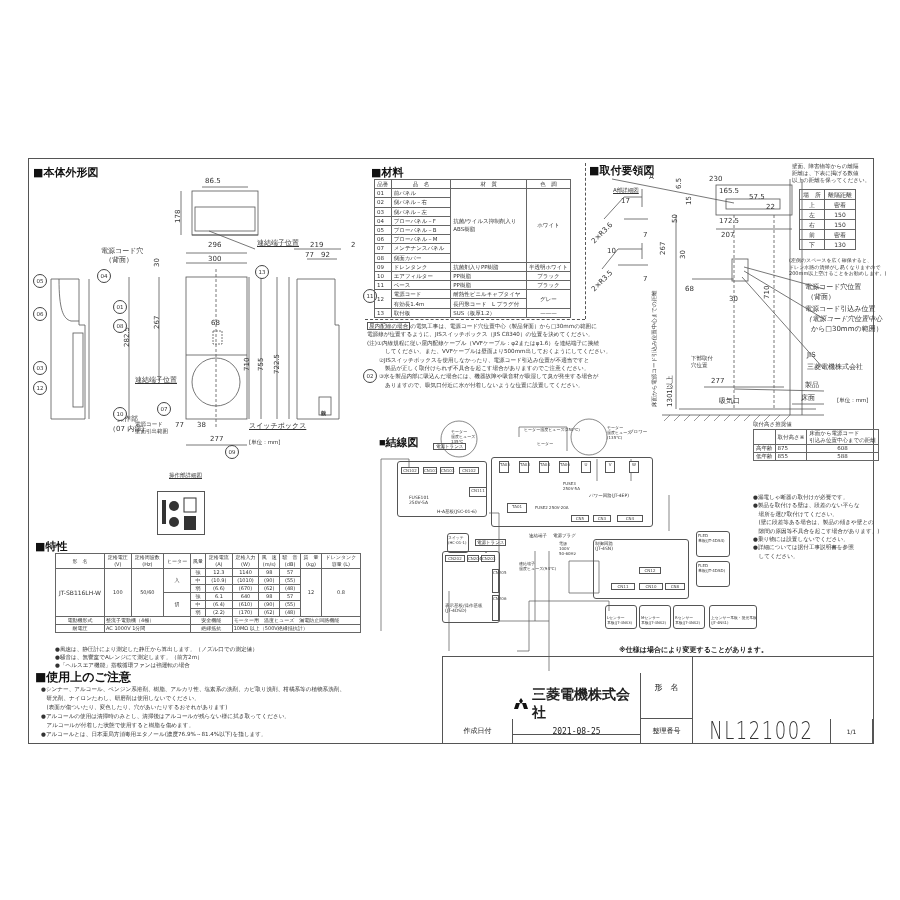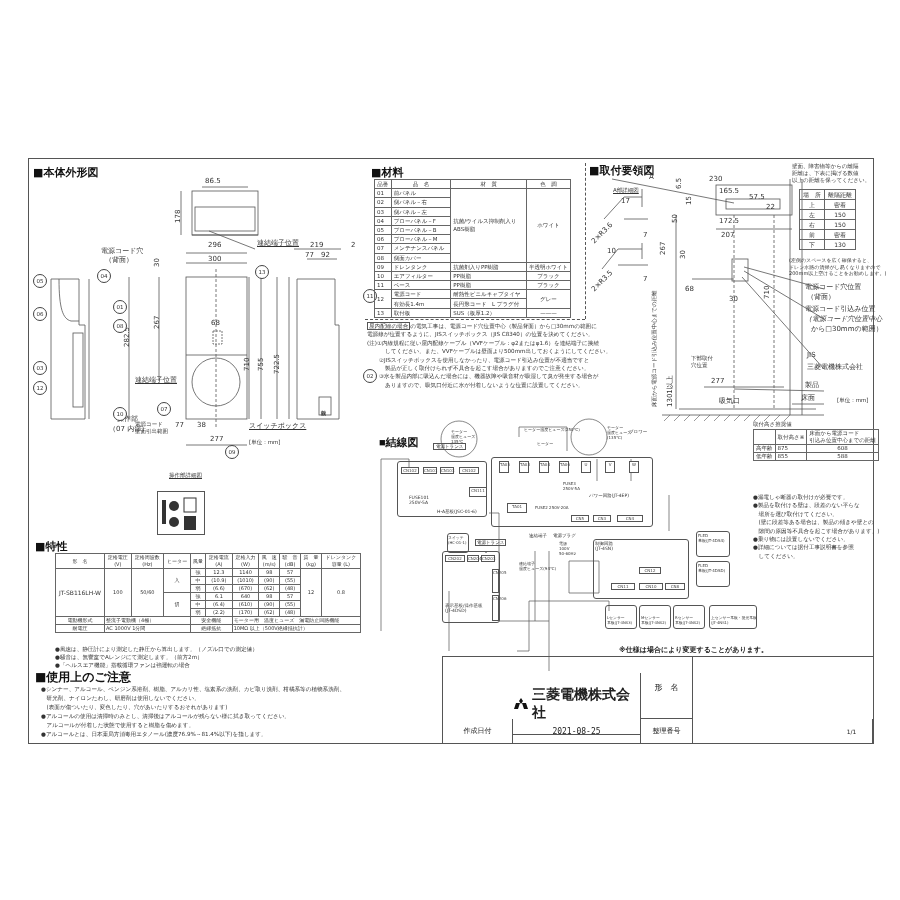--- a/index.html
+++ b/index.html
@@ -603,16 +603,19 @@
         <polygon points="8,0 10,3 8,6 6,3" fill="#111"></polygon>
         <polygon points="2,6 6,6 4,12 0,12" fill="#111" transform="translate(1,-1)"></polygon>
         <polygon points="10,6 14,6 16,12 12,12" fill="#111" transform="translate(-1,-1)"></polygon>
       </svg>
       <span>三菱電機株式会社</span>
     </div>
     <div class="tb-cell" style="left:198px;top:0;width:52px;height:62px;font-size:8px;">形　名</div>
     <div class="tb-cell" style="left:0;top:62px;width:70px;height:25px;font-size:7px;">作成日付</div>
     <div class="tb-cell" style="left:70px;top:62px;width:128px;height:25px;font-size:8px;font-family:'DejaVu Sans Mono',monospace;">2021-08-25</div>
     <div class="tb-cell" style="left:198px;top:62px;width:52px;height:25px;font-size:7px;">整理番号</div>
+    <div class="tb-cell" style="left:250px;top:62px;width:138px;height:25px;font-size:24px;font-weight:100;letter-spacing:2px;color:#333;font-family:'DejaVu Sans',sans-serif;transform-origin:center;">
+      <span style="display:inline-block;transform:scaleX(0.75);">NL121002</span>
+    </div>
     <div class="tb-cell" style="left:388px;top:62px;width:42px;height:25px;font-size:6px;">1/1</div>
   </div>
 
 </div>
 
 </body></html>

